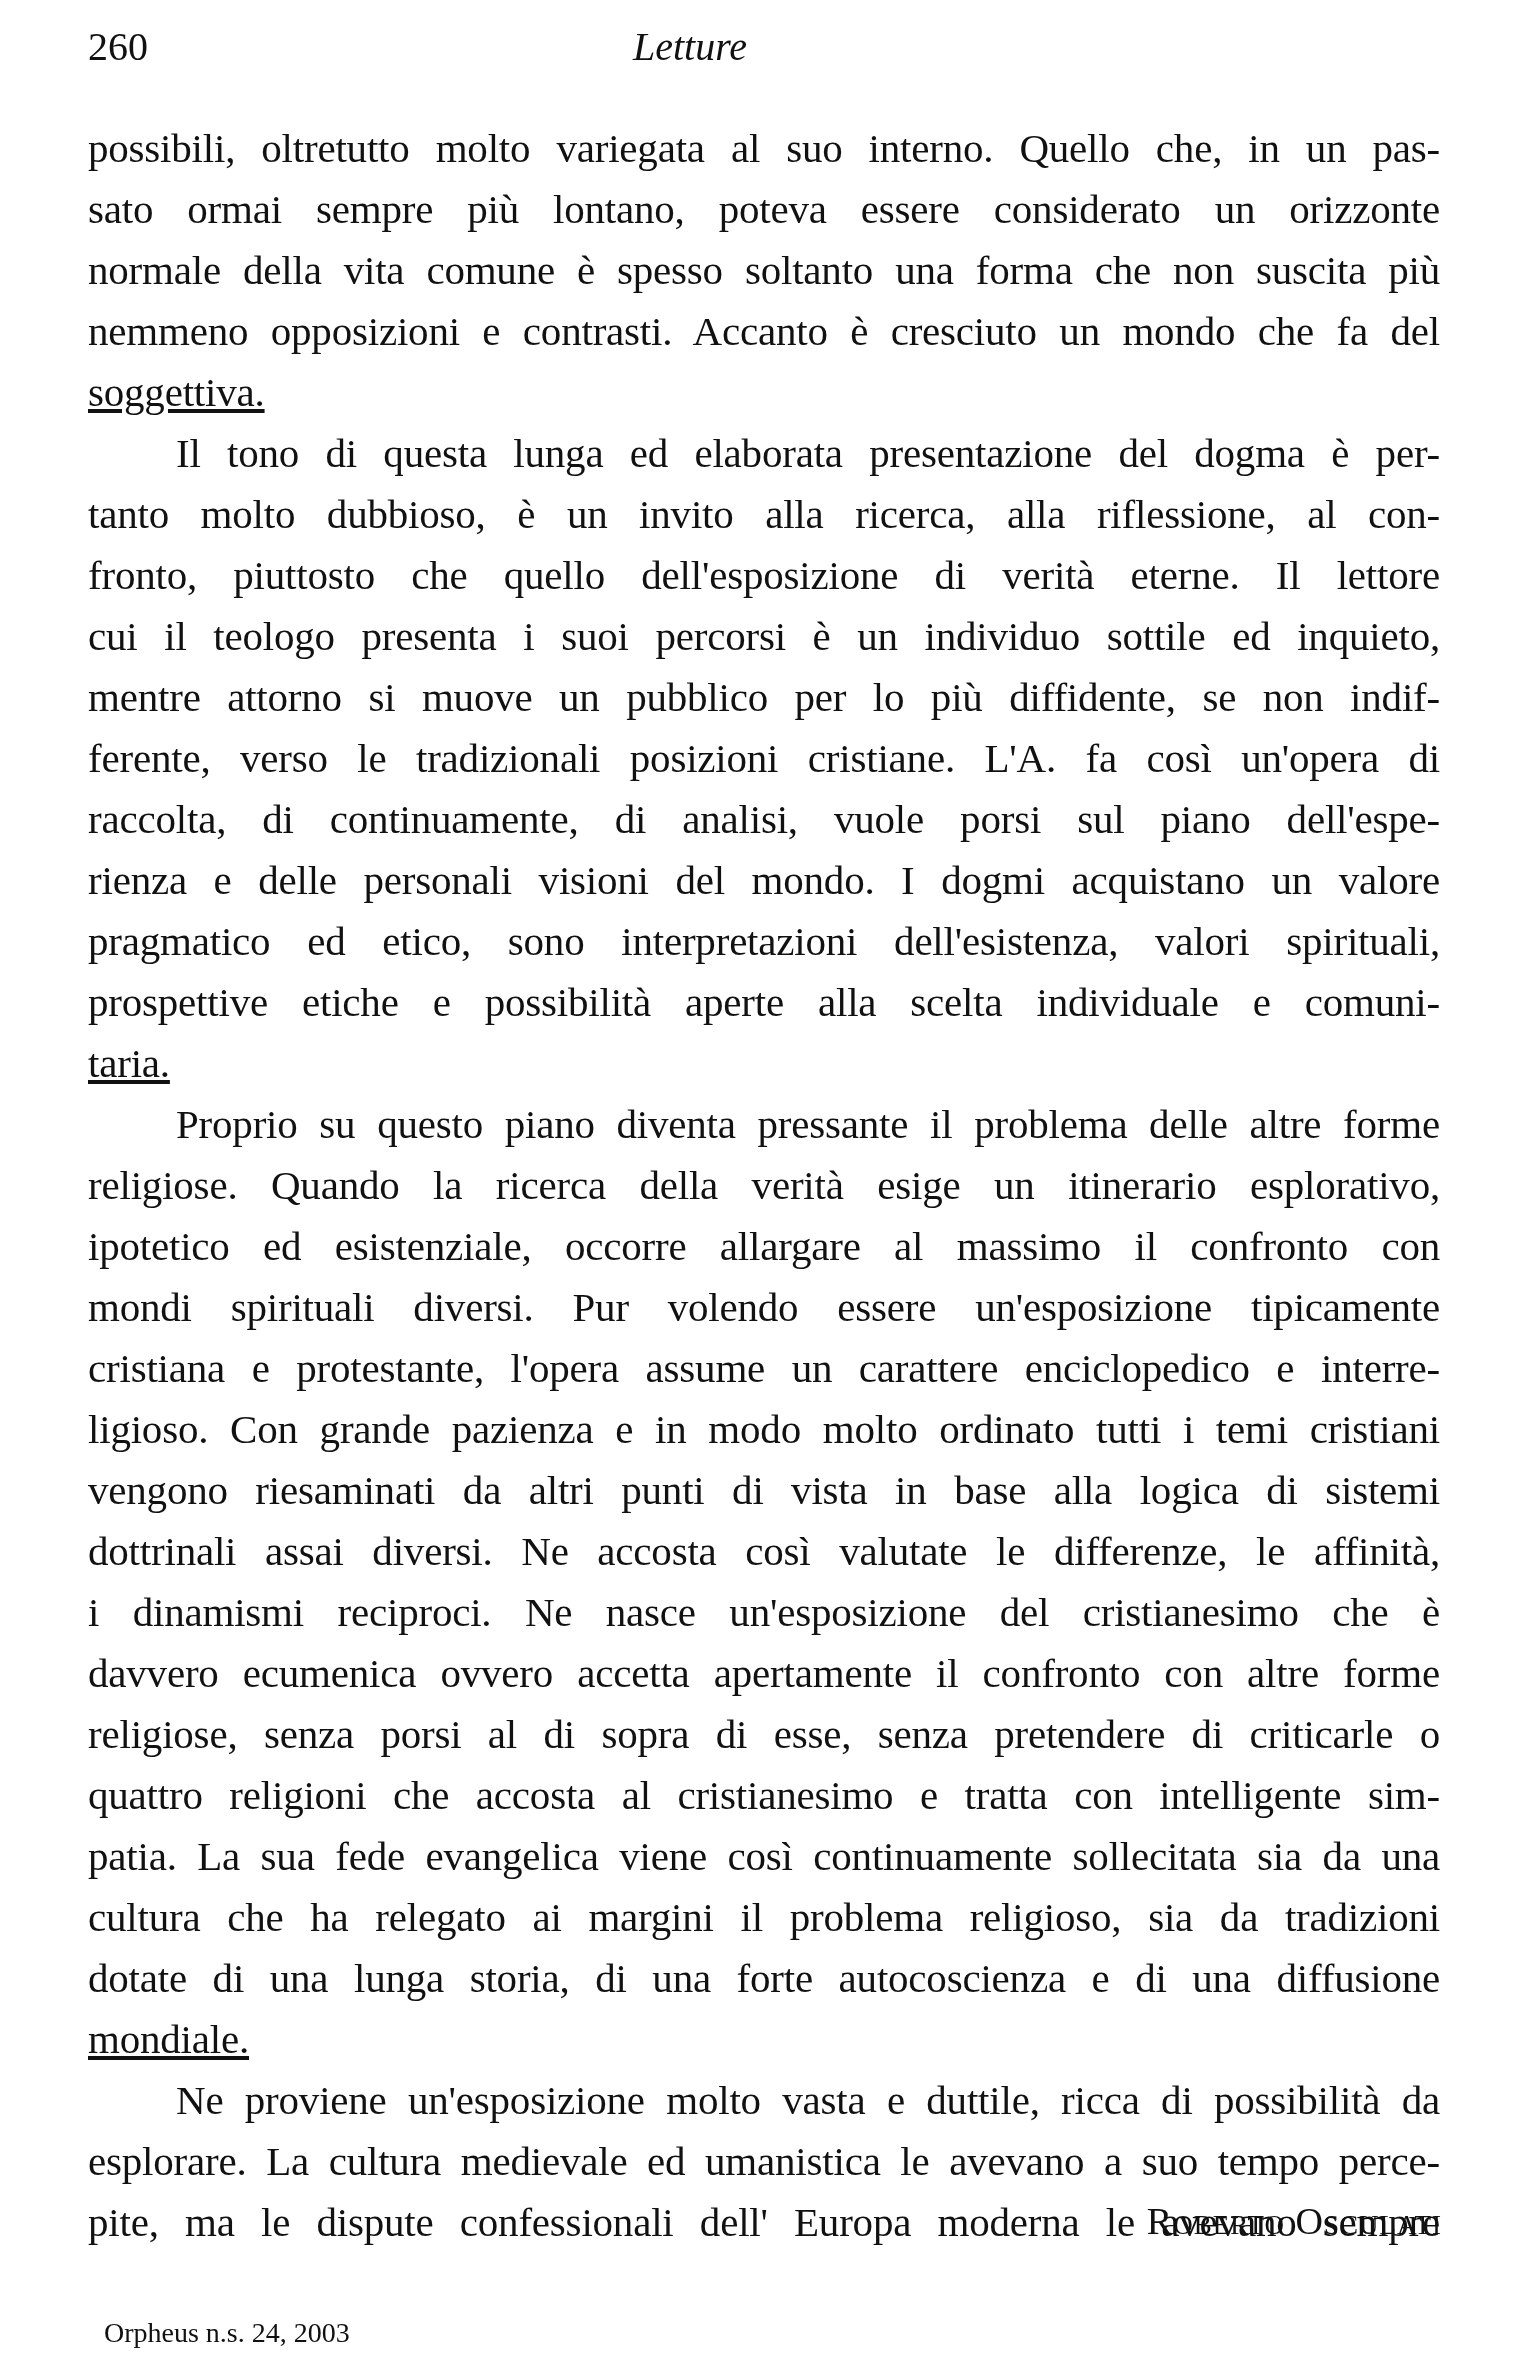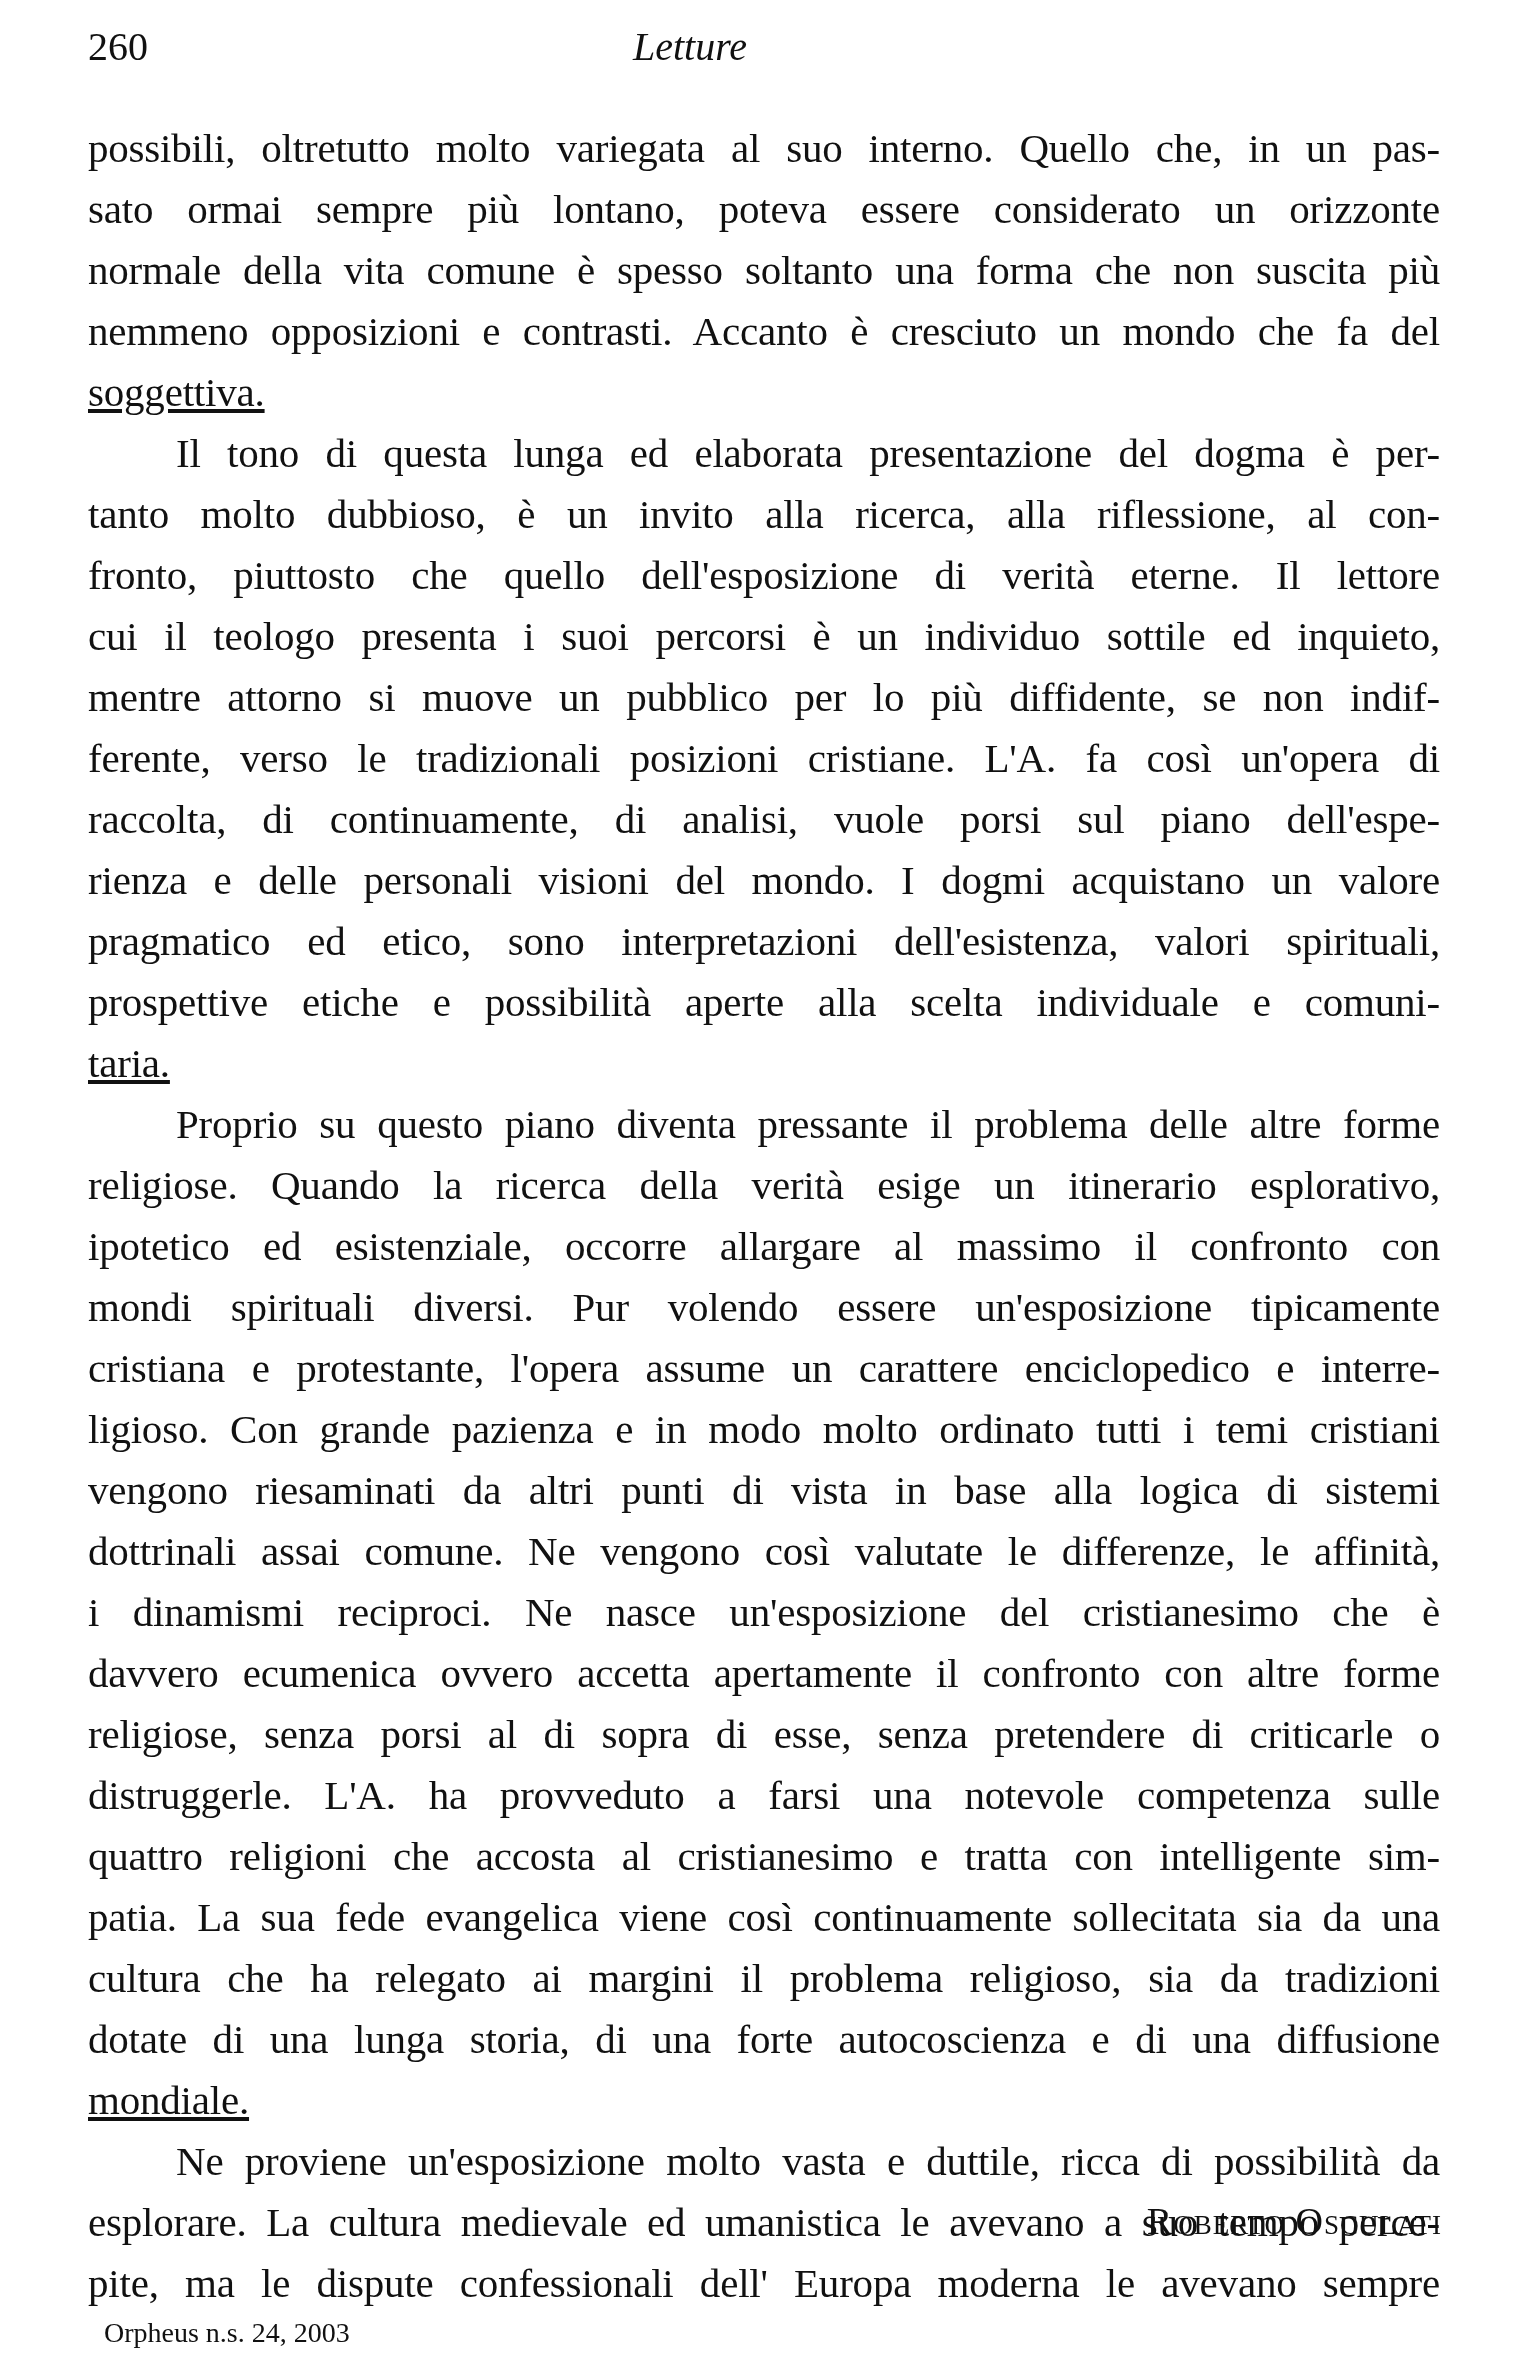--- a/index.html
+++ b/index.html
@@ -106,25 +106,24 @@
     <span class="line">pragmatico ed etico, sono interpretazioni dell'esistenza, valori spirituali,</span>
     <span class="line">prospettive etiche e possibilità aperte alla scelta individuale e comuni-</span>
     <span class="line last">taria.</span>
     <span class="line indent">Proprio su questo piano diventa pressante il problema delle altre forme</span>
     <span class="line">religiose. Quando la ricerca della verità esige un itinerario esplorativo,</span>
     <span class="line">ipotetico ed esistenziale, occorre allargare al massimo il confronto con</span>
     <span class="line">mondi spirituali diversi. Pur volendo essere un'esposizione tipicamente</span>
     <span class="line">cristiana e protestante, l'opera assume un carattere enciclopedico e interre-</span>
     <span class="line">ligioso. Con grande pazienza e in modo molto ordinato tutti i temi cristiani</span>
     <span class="line">vengono riesaminati da altri punti di vista in base alla logica di sistemi</span>
-    <span class="line">dottrinali assai comune. Ne vengono così valutate le differenze, le affinità,</span>
+    <span class="line">dottrinali assai diversi. Ne accosta così valutate le differenze, le affinità,</span>
     <span class="line">i dinamismi reciproci. Ne nasce un'esposizione del cristianesimo che è</span>
     <span class="line">davvero ecumenica ovvero accetta apertamente il confronto con altre forme</span>
     <span class="line">religiose, senza porsi al di sopra di esse, senza pretendere di criticarle o</span>
-    <span class="line">distruggerle. L'A. ha provveduto a farsi una notevole competenza sulle</span>
     <span class="line">quattro religioni che accosta al cristianesimo e tratta con intelligente sim-</span>
     <span class="line">patia. La sua fede evangelica viene così continuamente sollecitata sia da una</span>
     <span class="line">cultura che ha relegato ai margini il problema religioso, sia da tradizioni</span>
     <span class="line">dotate di una lunga storia, di una forte autocoscienza e di una diffusione</span>
     <span class="line last">mondiale.</span>
     <span class="line indent">Ne proviene un'esposizione molto vasta e duttile, ricca di possibilità da</span>
     <span class="line">esplorare. La cultura medievale ed umanistica le avevano a suo tempo perce-</span>
     <span class="line">pite, ma le dispute confessionali dell' Europa moderna le avevano sempre</span>
   </div>
 

